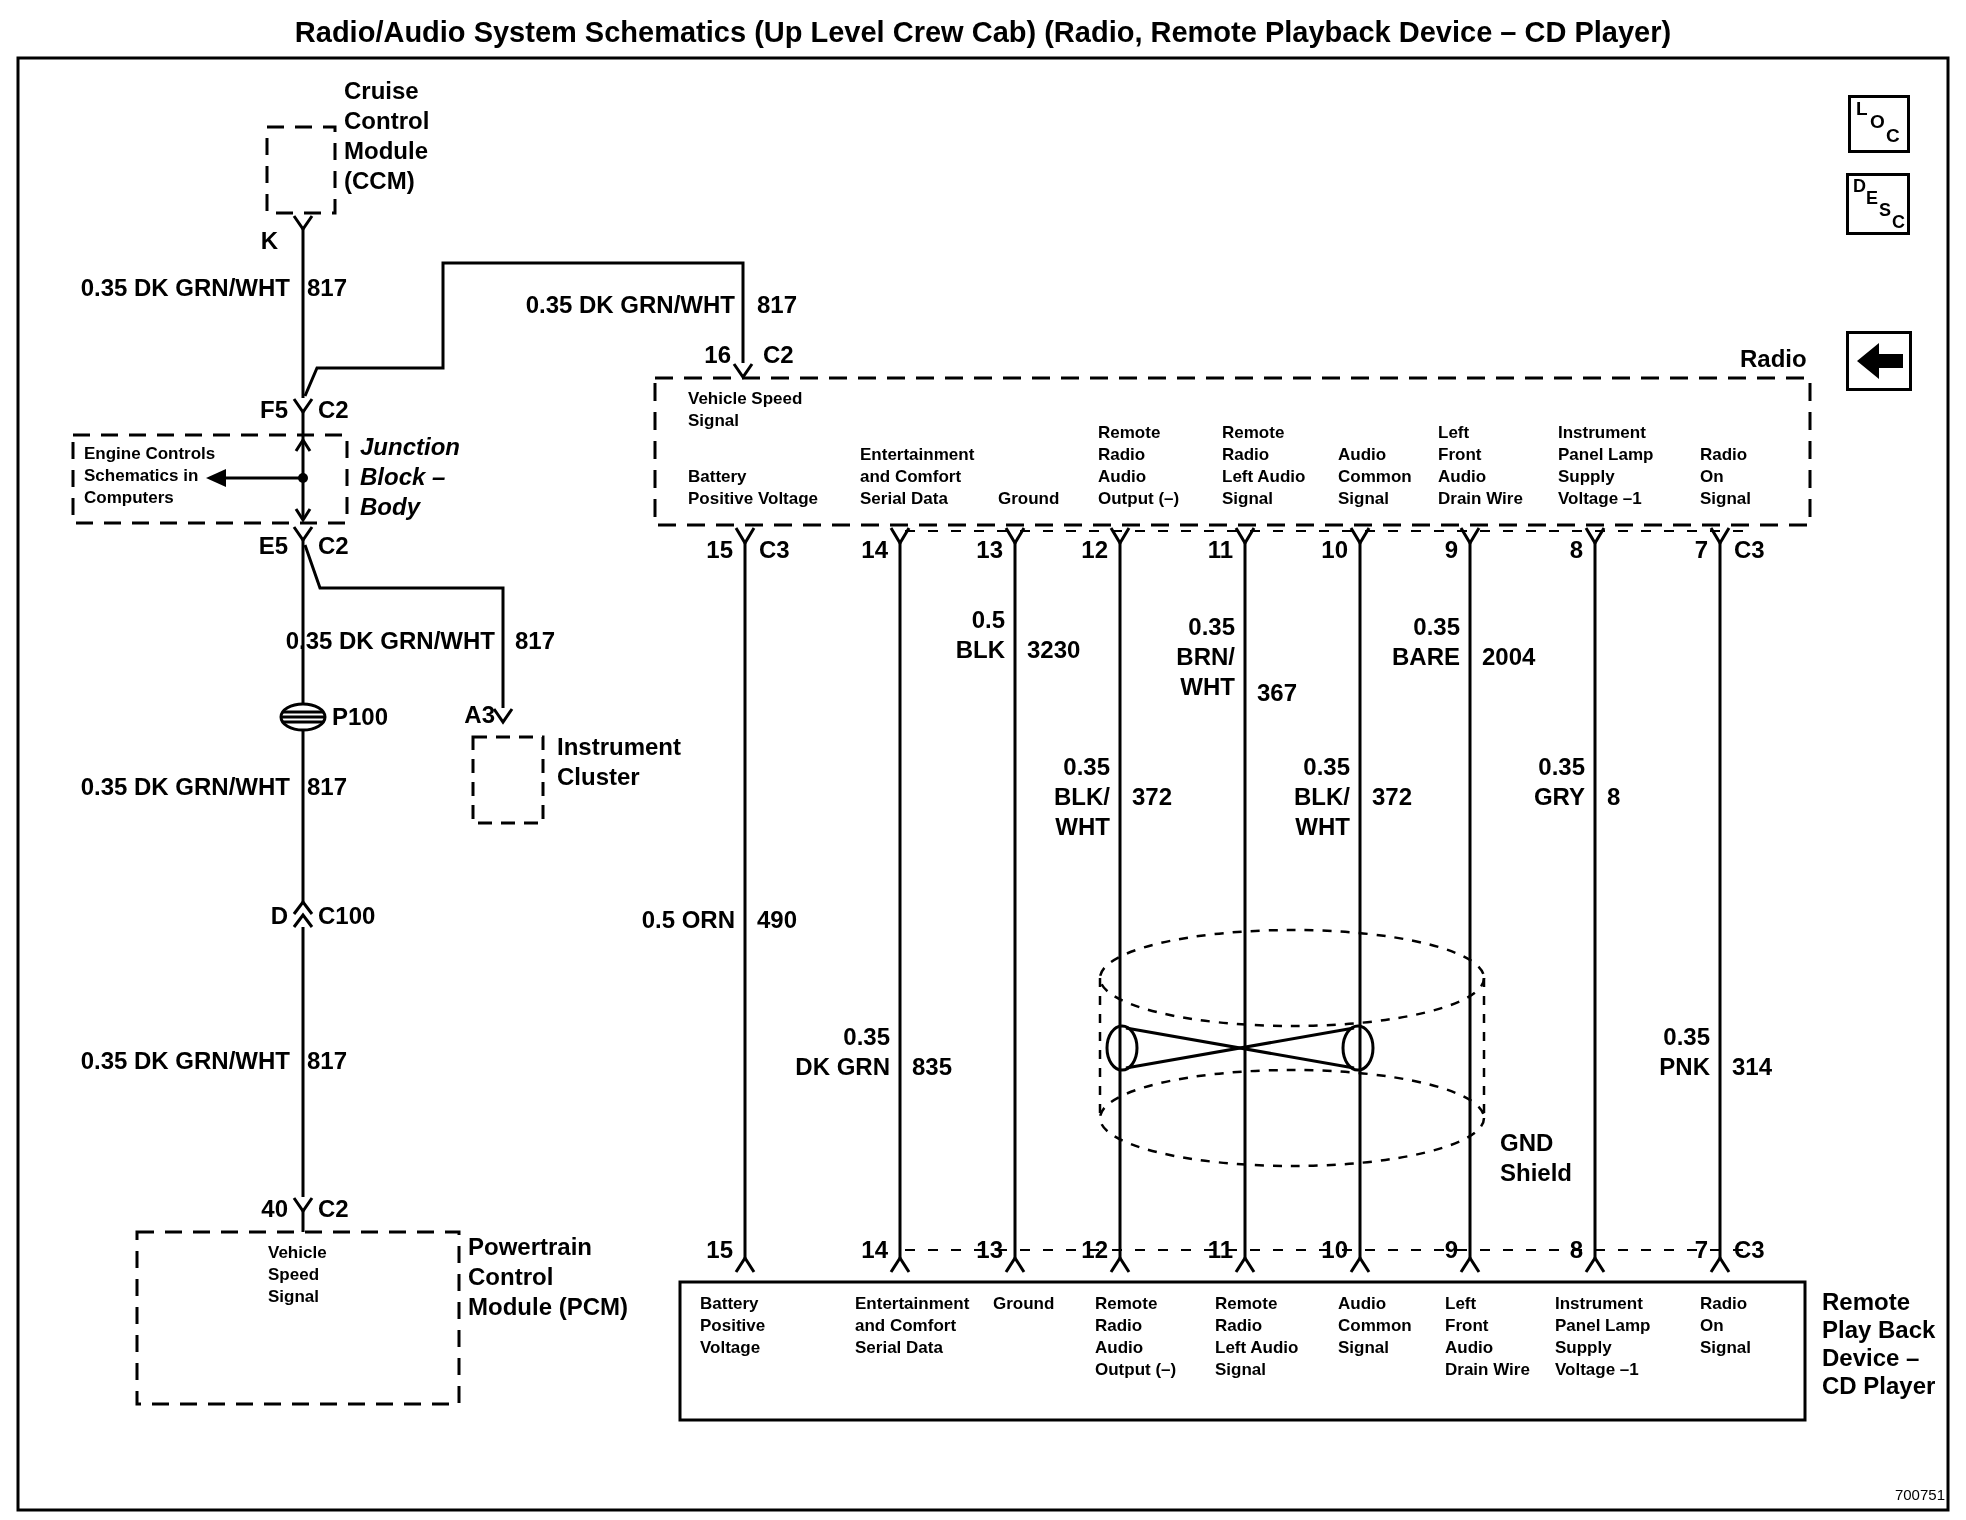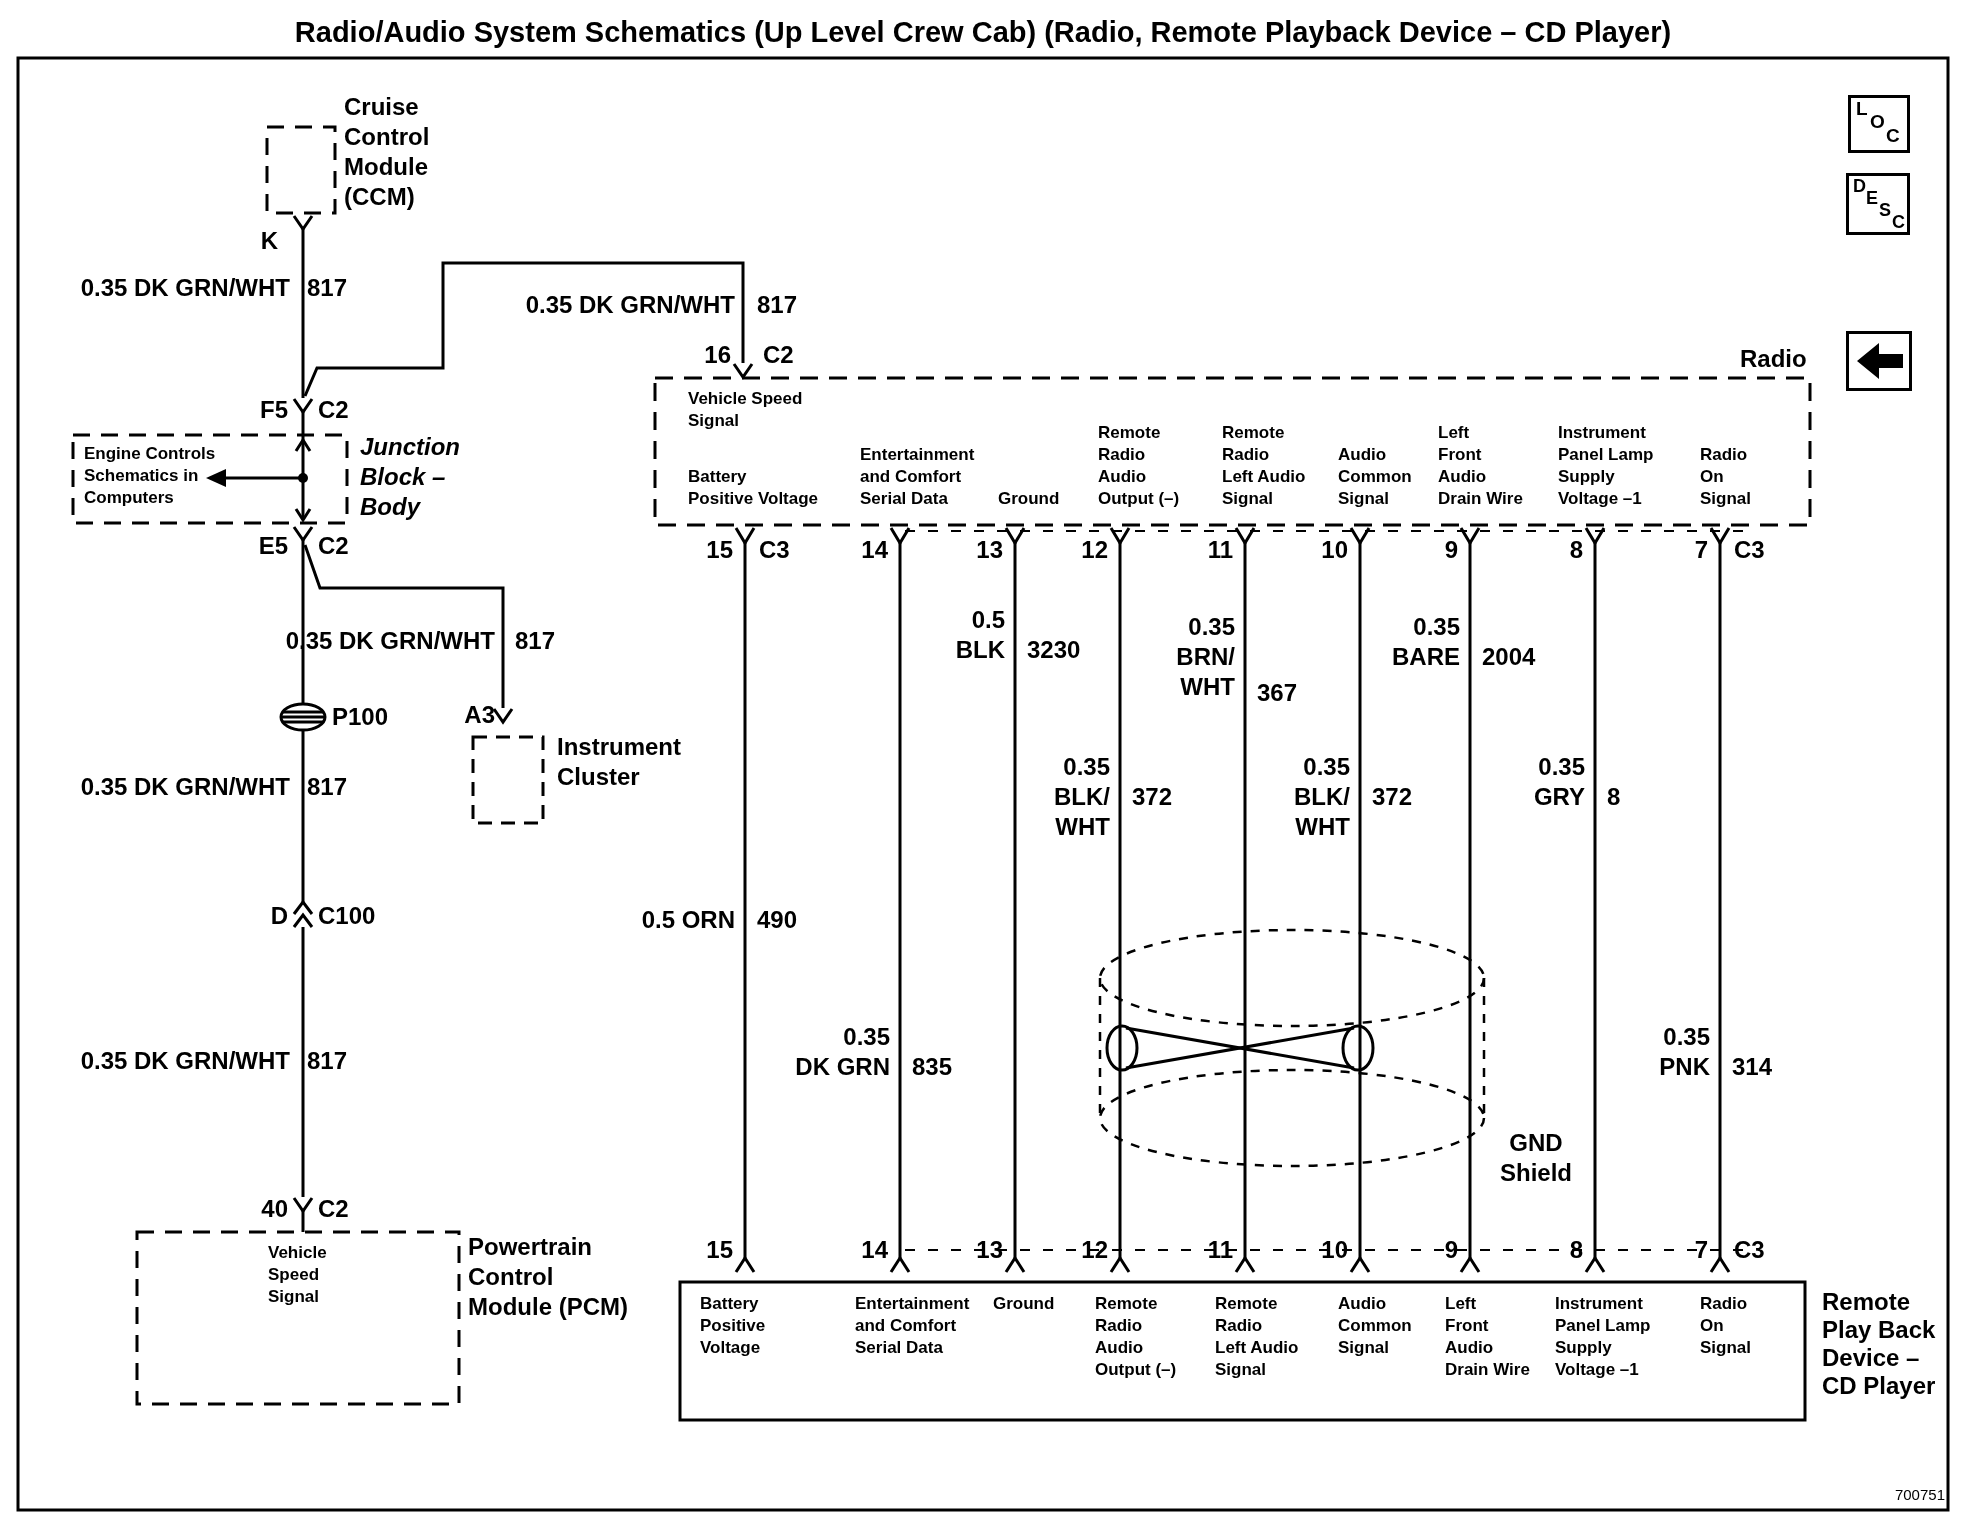--- a/index.html
+++ b/index.html
@@ -126,21 +126,21 @@
     <span style="left:17px;top:12px;font-size:18px;">E</span>
     <span style="left:30px;top:24px;font-size:18px;">S</span>
     <span style="left:43px;top:36px;font-size:18px;">C</span>
   </div>
   <div class="btn" style="left:1846px;top:331px;width:66px;height:60px;">
     <svg width="60" height="54" style="position:absolute;left:0;top:0;">
       <polygon points="8,27 30,9 30,20 54,20 54,34 30,34 30,45" fill="#000"></polygon>
     </svg>
   </div>
 
-  <div class="lb" style="left:344px;top:92px;">Cruise
+  <div class="lb" style="left:344px;top:76px;">Cruise
 Control
 Module
 (CCM)</div>
   <div class="lb r" style="left:218px;top:226px;width:60px;">K</div>
 
   <div class="lb r" style="left:40px;top:273px;width:250px;">0.35 DK GRN/WHT</div>
   <div class="lb" style="left:307px;top:273px;">817</div>
 
   <div class="lb r" style="left:38px;top:395px;width:250px;">F5</div>
   <div class="lb" style="left:318px;top:395px;">C2</div>
@@ -253,21 +253,21 @@
   <div class="lb r" style="left:1300px;top:612px;width:160px;">0.35
 BARE</div>
   <div class="lb" style="left:1482px;top:642px;">2004</div>
   <div class="lb r" style="left:1425px;top:752px;width:160px;">0.35
 GRY</div>
   <div class="lb" style="left:1607px;top:782px;">8</div>
   <div class="lb r" style="left:1550px;top:1022px;width:160px;">0.35
 PNK</div>
   <div class="lb" style="left:1732px;top:1052px;">314</div>
 
-  <div class="lb" style="left:1500px;top:1128px;text-align:center;">GND
+  <div class="lb" style="left:1500px;top:1128px;">GND
 Shield</div>
 
   <div class="lb r" style="left:673px;top:1235px;width:60px;">15</div>
   <div class="lb r" style="left:828px;top:1235px;width:60px;">14</div>
   <div class="lb r" style="left:943px;top:1235px;width:60px;">13</div>
   <div class="lb r" style="left:1048px;top:1235px;width:60px;">12</div>
   <div class="lb r" style="left:1173px;top:1235px;width:60px;">11</div>
   <div class="lb r" style="left:1288px;top:1235px;width:60px;">10</div>
   <div class="lb r" style="left:1398px;top:1235px;width:60px;">9</div>
   <div class="lb r" style="left:1523px;top:1235px;width:60px;">8</div>

